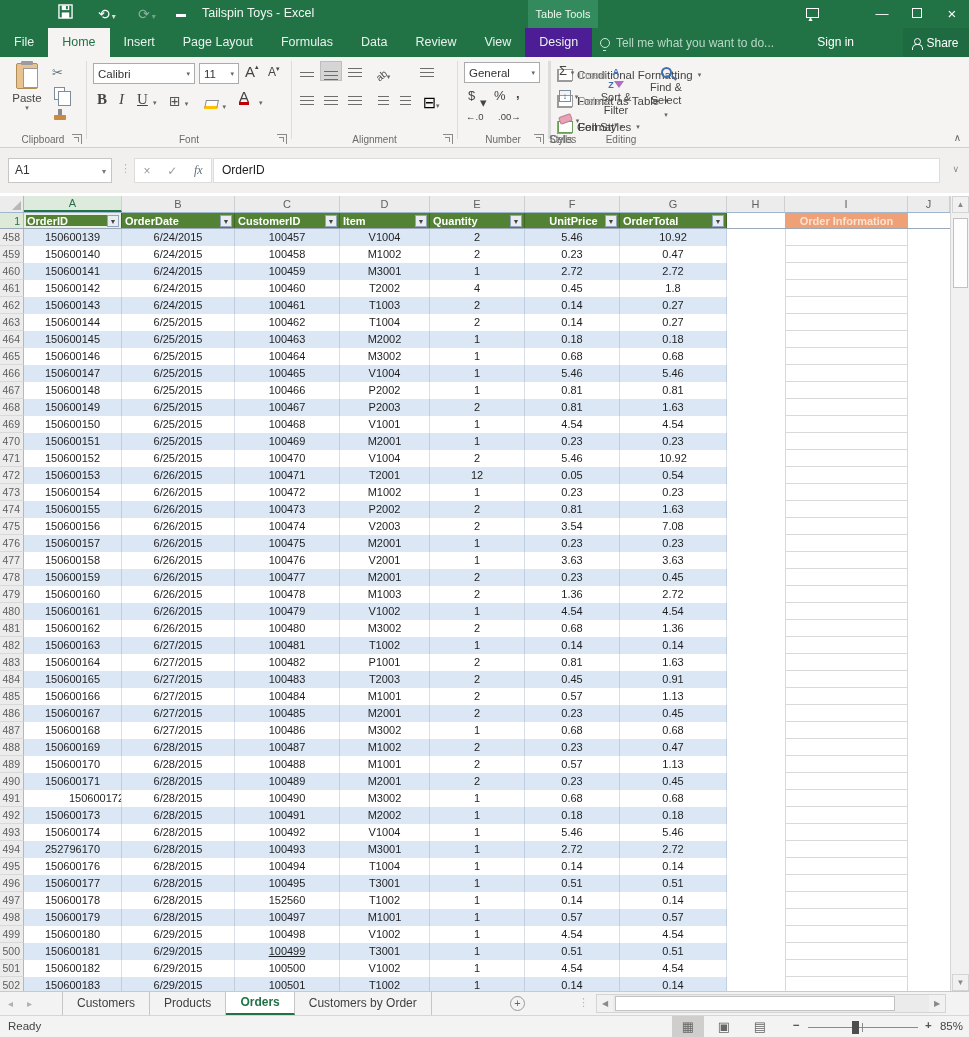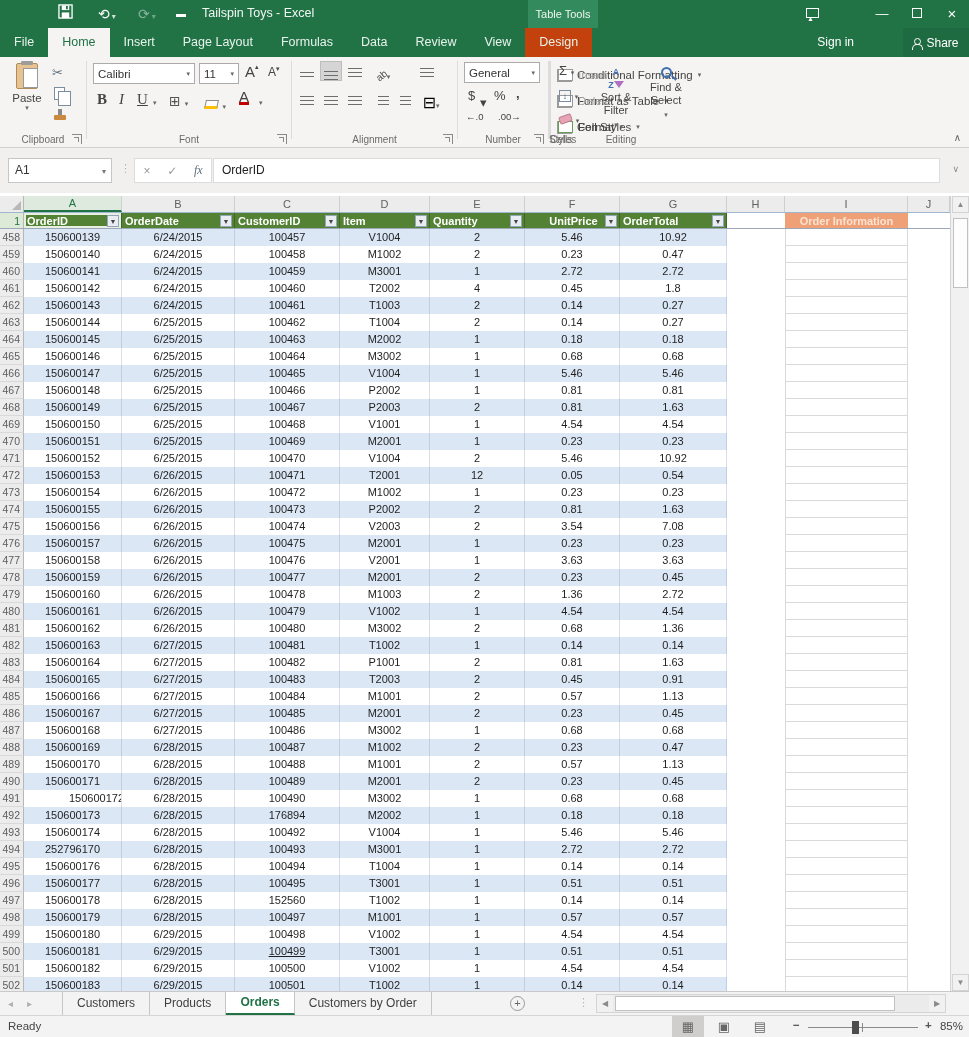--- a/index.html
+++ b/index.html
@@ -15,21 +15,21 @@
   #tabletools-block { position:absolute; left:528px; top:0; width:70px; height:28px; background:#338a5c; color:#eef6f1; font-size:11px; text-align:center; line-height:28px; }
   .win-btn { position:absolute; top:0; width:34px; height:28px; color:#fff; text-align:center; line-height:28px; font-size:13px; }
   .rdo-box { display:inline-block; width:13px; height:10px; border:1px solid #fff; position:relative; }
   .rdo-box:after { content:"▴"; position:absolute; left:2px; top:-4px; font-size:8px; color:#fff; }
 
   
   #tabrow { position:absolute; left:0; top:28px; width:969px; height:29px; background:#217346; }
   #ribbon-tabs { position:absolute; left:0; top:0; height:29px; display:flex; }
   .tab { padding:0 14px; line-height:29px; font-size:12.5px; color:#e8f2ec; cursor:default; }
   .tab.active { background:#f5f4f2; color:#217346; }
-  .tab.contextual { background:#c2410c; }
+  .tab.contextual { background:#4c1d95; }
   #tellme { position:absolute; left:600px; top:0; height:29px; display:flex; align-items:center; color:#b8d8c6; font-size:12px; gap:6px; }
   .bulb { width:10px; height:10px; border:1.5px solid #cfe6d9; border-radius:50%; position:relative; }
   .bulb:after{ content:""; position:absolute; left:2px; bottom:-4px; width:3px; height:3px; border-bottom:1.5px solid #cfe6d9; }
   #signin { position:absolute; right:115px; top:0; line-height:29px; font-size:12px; color:#fff; }
   #share { position:absolute; right:0; top:0; width:66px; height:29px; background:#1e6a41; color:#fff; font-size:12px; display:flex; align-items:center; justify-content:center; gap:5px; }
   .person { width:8px; height:9px; position:relative; }
   .person:before { content:""; position:absolute; left:1px; top:0; width:5px; height:5px; border:1.2px solid #fff; border-radius:50%; }
   .person:after { content:""; position:absolute; left:-1px; top:6px; width:9px; height:5px; border:1.2px solid #fff; border-bottom:none; border-radius:5px 5px 0 0; }
 
   
@@ -186,20 +186,24 @@
       <span class="tab">File</span>
       <span class="tab active">Home</span>
       <span class="tab">Insert</span>
       <span class="tab">Page Layout</span>
       <span class="tab">Formulas</span>
       <span class="tab">Data</span>
       <span class="tab">Review</span>
       <span class="tab">View</span>
       <span class="tab contextual">Design</span>
     </div>
+  <div id="tellme">
+    <span class="bulb"></span>
+    <span>Tell me what you want to do...</span>
+  </div>
   <span id="signin">Sign in</span>
   <div id="share">
     <span class="person"></span>
     <span>Share</span>
   </div>
 </div>
 
 <div id="ribbon">
 
   <div class="rgroup" id="grp-clipboard">
@@ -840,21 +844,21 @@
         <div class="cell" style="width: 95px;">0.68</div>
         <div class="cell" style="width: 107px;">0.68</div>
         <div class="filler" style="width: 58px;"></div>
         <div class="oi-cell" style="width: 123px;"></div>
         <div class="filler" style="width: 42px;"></div>
       </div>
       <div class="row band">
         <div class="gut">492</div>
         <div class="cell" style="width: 98px;">150600173</div>
         <div class="cell" style="width: 113px;">6/28/2015</div>
-        <div class="cell" style="width: 105px;">176894</div>
+        <div class="cell" style="width: 105px;">100491</div>
         <div class="cell" style="width: 90px;">M2002</div>
         <div class="cell" style="width: 95px;">1</div>
         <div class="cell" style="width: 95px;">0.18</div>
         <div class="cell" style="width: 107px;">0.18</div>
         <div class="filler" style="width: 58px;"></div>
         <div class="oi-cell" style="width: 123px;"></div>
         <div class="filler" style="width: 42px;"></div>
       </div>
       <div class="row">
         <div class="gut">493</div>

